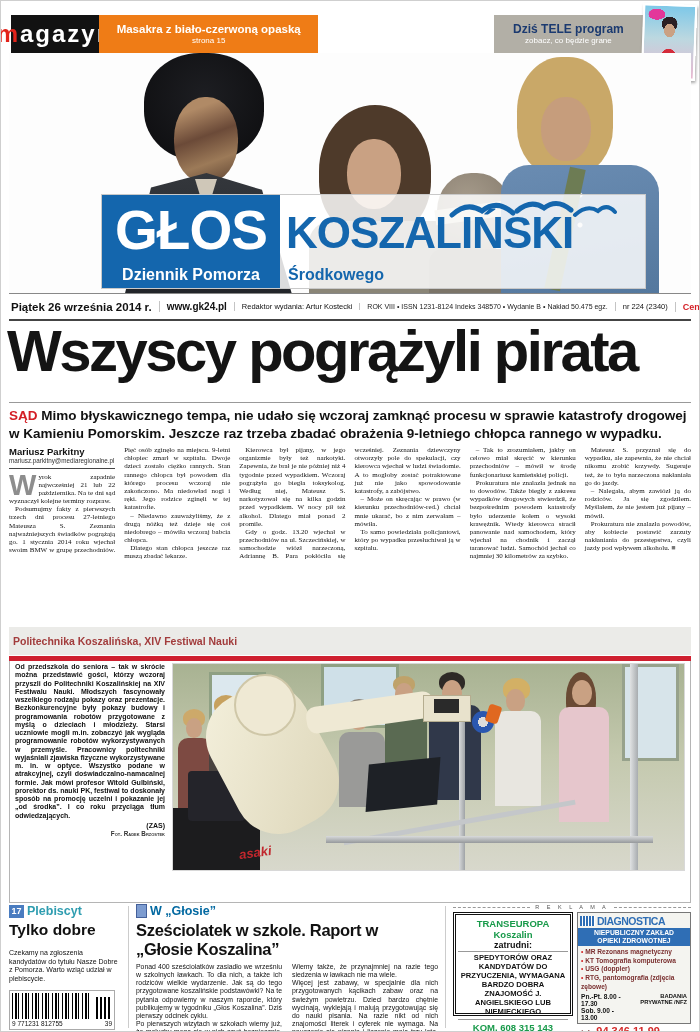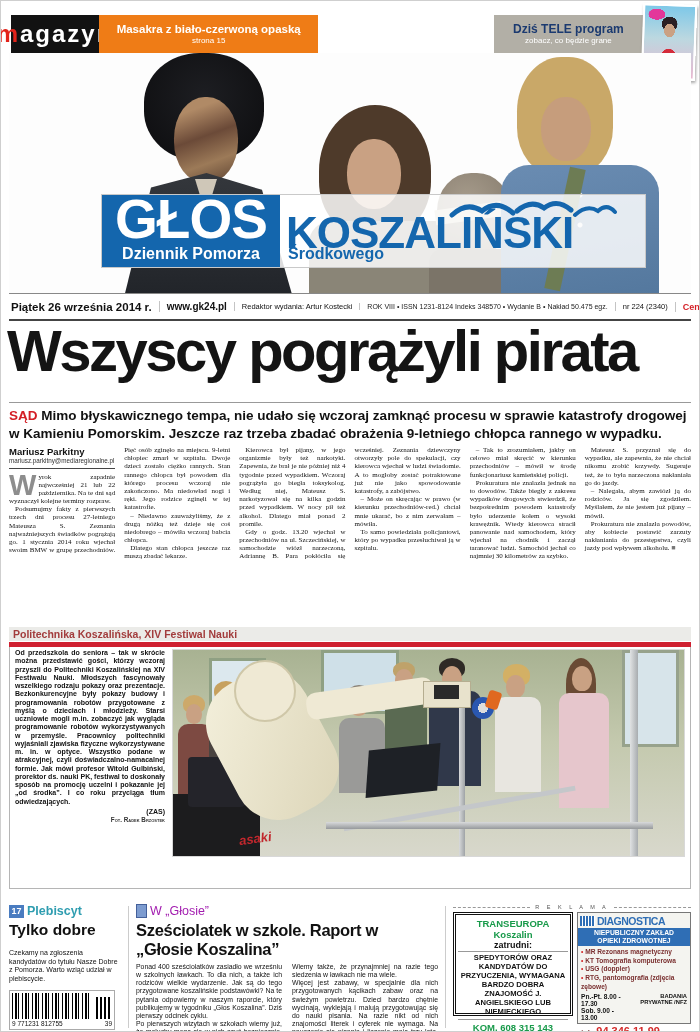--- a/index.html
+++ b/index.html
@@ -45,21 +45,21 @@
   .fi-band{left:426px;top:152px;width:78px;height:15px;background:#d9d2c2;transform:rotate(-8deg);}
   .fi-body{left:420px;top:196px;width:104px;height:46px;background:#7b7468;border-radius:14px 14px 0 0;}
   .fr-hair{left:508px;top:4px;width:96px;height:118px;background:#c9a868;border-radius:46% 46% 40% 40%;}
   .fr-face{left:532px;top:44px;width:50px;height:64px;background:#c69d7c;border-radius:48%;}
   .fr-body{left:492px;top:112px;width:158px;height:128px;border-radius:28px 28px 0 0;
       background:radial-gradient(circle 3px at 50% 30px,#e8e8e8 0 2px,transparent 3px),
                  radial-gradient(circle 3px at 50% 60px,#e8e8e8 0 2px,transparent 3px),
                  linear-gradient(170deg,#6a8cb2,#54789e);}
   .fr-strap{left:548px;top:114px;width:16px;height:124px;background:#6d7c54;transform:rotate(12deg);}
   
-  .masthead{position:absolute;top:193px;left:100px;width:545px;height:74px;
+  .masthead{position:absolute;top:193px;left:100px;width:545px;height:95px;
       background:rgba(255,255,255,.84);border:1px solid #c9c9c9;display:flex;box-sizing:border-box;}
   .glos-box{width:178px;background:#1466ad;color:#fff;display:flex;flex-direction:column;align-items:center;}
   .glos-title{flex:1;display:flex;align-items:center;font-weight:bold;font-size:55px;letter-spacing:-1px;line-height:.9;}
   .mast-sub1{font-weight:bold;font-size:16px;margin-bottom:4px;white-space:nowrap;}
   .mast-right{flex:1;position:relative;display:flex;flex-direction:column;justify-content:flex-end;padding-left:8px;}
   .koszalinski{position:absolute;top:16px;left:6px;color:#1466ad;font-weight:bold;font-size:44px;
       letter-spacing:-1px;line-height:1;white-space:nowrap;}
   .mast-sub2{color:#1466ad;font-weight:bold;font-size:16px;margin-bottom:4px;}
   .seagulls{position:absolute;top:2px;right:28px;}
   
@@ -84,21 +84,21 @@
   .byline-name{font-family:"Liberation Sans",sans-serif;font-weight:bold;font-size:9.5px;}
   .byline-email{font-family:"Liberation Sans",sans-serif;font-size:6.3px;color:#333;
       border-bottom:1px solid #444;padding-bottom:3px;margin-bottom:4px;display:block;}
   .article p{margin:0;text-indent:6px;}
   .article p.dropcap{text-indent:0;}
   .article p.dropcap::first-letter{float:left;font-family:"Liberation Sans",sans-serif;font-weight:bold;
       font-size:29px;line-height:.78;color:#8d8d8d;margin:1px 2px 0 0;}
   .endmark{color:#777;font-size:7px;}
   
   .science{position:absolute;top:626px;left:8px;right:8px;}
-  .science-kicker{font-weight:bold;font-size:10.5px;color:#a23c3c;background:#ebebe8;padding:1px 4px;}
+  .science-kicker{font-weight:bold;font-size:10.5px;color:#a23c3c;background:#ebebe8;padding:8px 4px;}
   .science-redbar{height:5px;background:#cf2030;margin-top:1px;}
   .science-box{border:1px solid #b5b5b5;border-top:none;height:242px;box-sizing:border-box;padding:2px 5px;}
   .science-headline{font-weight:bold;font-size:20px;letter-spacing:-.5px;margin:2px 0 4px;}
   .science-content{display:flex;gap:7px;}
   .science-text{width:150px;flex:none;font-weight:bold;font-size:7px;line-height:1.18;text-align:justify;}
   .science-credit{text-align:right;font-weight:bold;font-size:7px;margin-top:2px;}
   .science-photocredit{text-align:right;font-size:6.3px;font-variant:small-caps;font-weight:bold;color:#333;}
   .science-photo{flex:1;height:206px;position:relative;overflow:hidden;border:1px solid #d8d8d8;
       background:linear-gradient(180deg,#a8b292 0,#c4c9ae 45%,#d8d8cc 100%);}
   .science-photo div{position:absolute;}
@@ -156,21 +156,21 @@
   .pleb-kick{color:#2f9db0;font-weight:bold;font-size:12.5px;}
   .pleb-head{font-weight:bold;font-size:15.5px;margin:3px 0 10px;}
   .pleb-body{font-size:7px;line-height:1.22;}
   .barcode{margin-top:7px;width:106px;border:1px solid #aaa;padding:2px;box-sizing:border-box;background:#fff;}
   .bars-row{display:flex;gap:5px;align-items:flex-end;}
   .bars-main{flex:1;height:26px;background:repeating-linear-gradient(90deg,#000 0 1px,#fff 1px 3px,#000 3px 5px,#fff 5px 6px,#000 6px 7px,#fff 7px 10px);}
   .bars-addon{width:16px;height:22px;background:repeating-linear-gradient(90deg,#000 0 2px,#fff 2px 4px);}
   .barcode-digits{display:flex;justify-content:space-between;font-size:6.5px;margin-top:1px;}
   .glosie{flex:1;}
   .glosie-box{width:11px;height:14px;background:#7d9cd0;border:1px solid #44609a;box-sizing:border-box;}
-  .glosie-kick{color:#a21caf;font-weight:normal;font-size:12.5px;}
+  .glosie-kick{color:#0369a1;font-weight:bold;font-size:12.5px;}
   .glosie-head{font-weight:bold;font-size:16.5px;letter-spacing:-.3px;margin:3px 0 4px;}
   .glosie-cols{column-count:2;column-gap:10px;font-size:6.9px;line-height:1.18;text-align:justify;height:82px;overflow:hidden;}
   .glosie-cols p{margin:0;}
   .adsec{width:238px;flex:none;}
   .reklama{display:flex;align-items:center;gap:5px;font-size:5.5px;letter-spacing:3px;color:#555;margin-bottom:2px;}
   .reklama::before,.reklama::after{content:"";flex:1;border-top:1px dashed #999;}
   .ads-row{display:flex;gap:4px;}
   .ad-trans{width:120px;box-sizing:border-box;border:3px double #111;padding:3px 2px;text-align:center;background:#fff;height:104px;}
   .trans-title{color:#189a4a;font-weight:bold;font-size:9.5px;}
   .trans-sub{font-weight:bold;font-size:9px;border-bottom:1px solid #999;padding-bottom:1px;margin-bottom:2px;}

